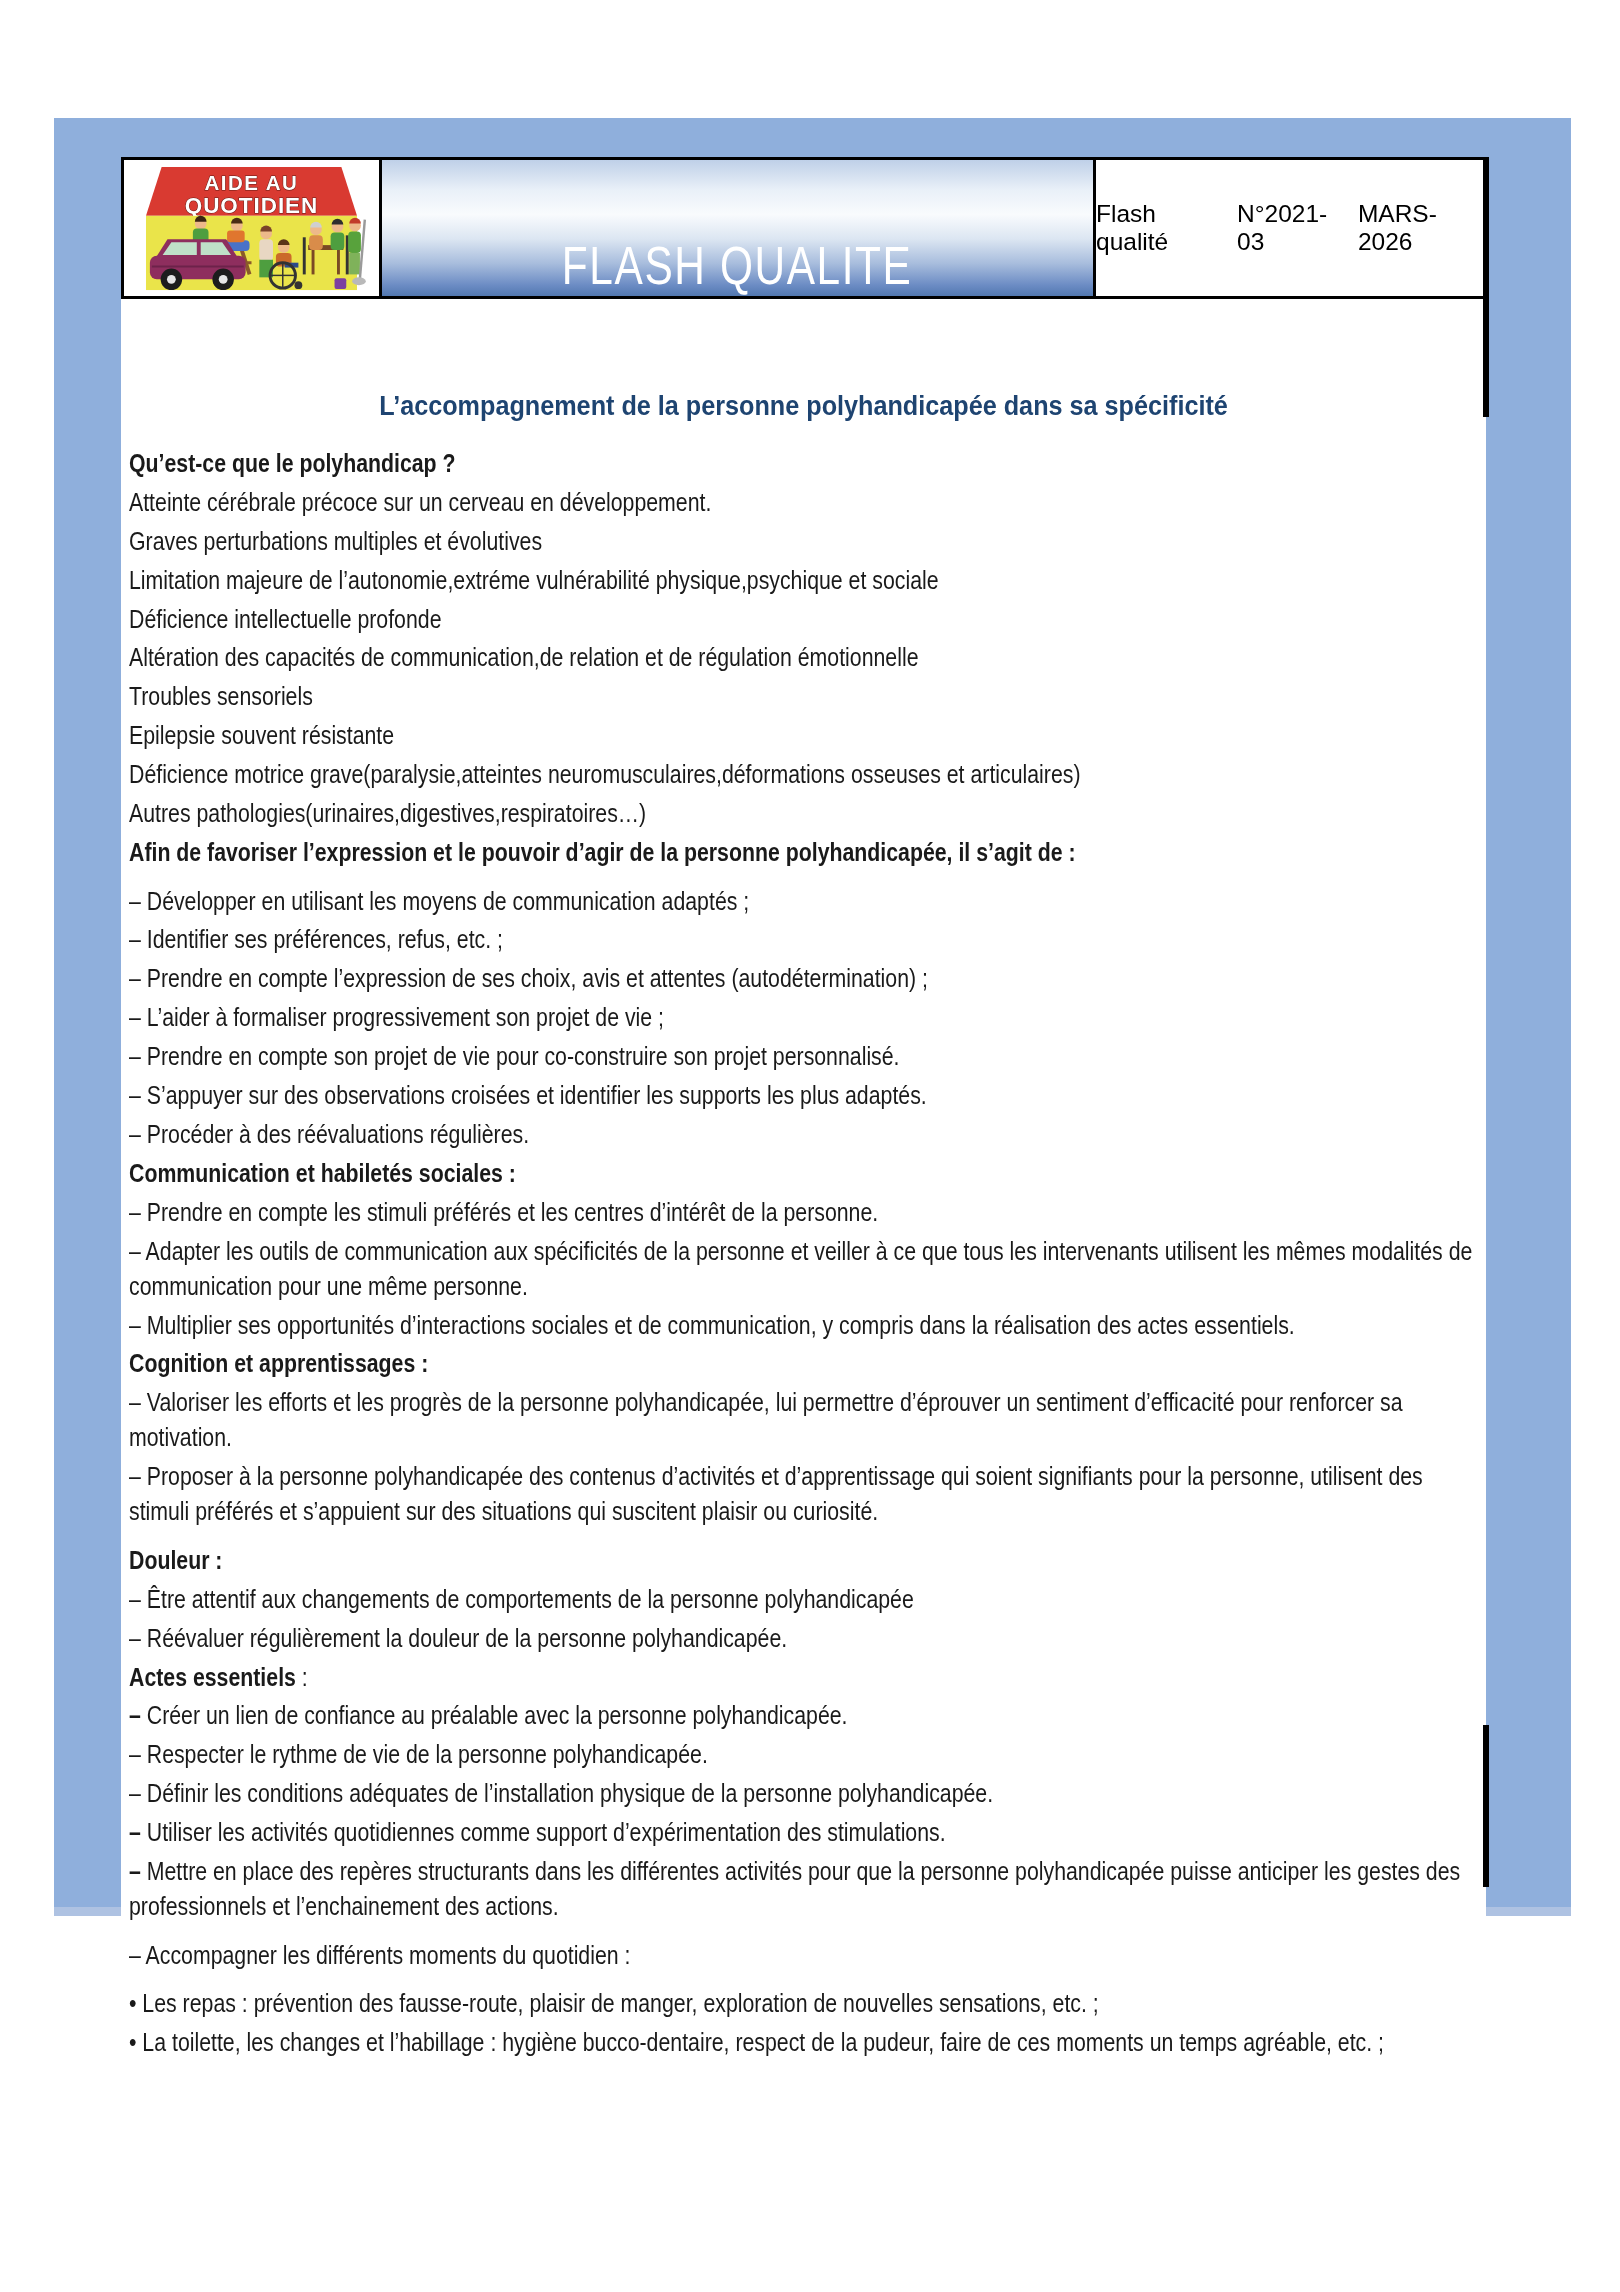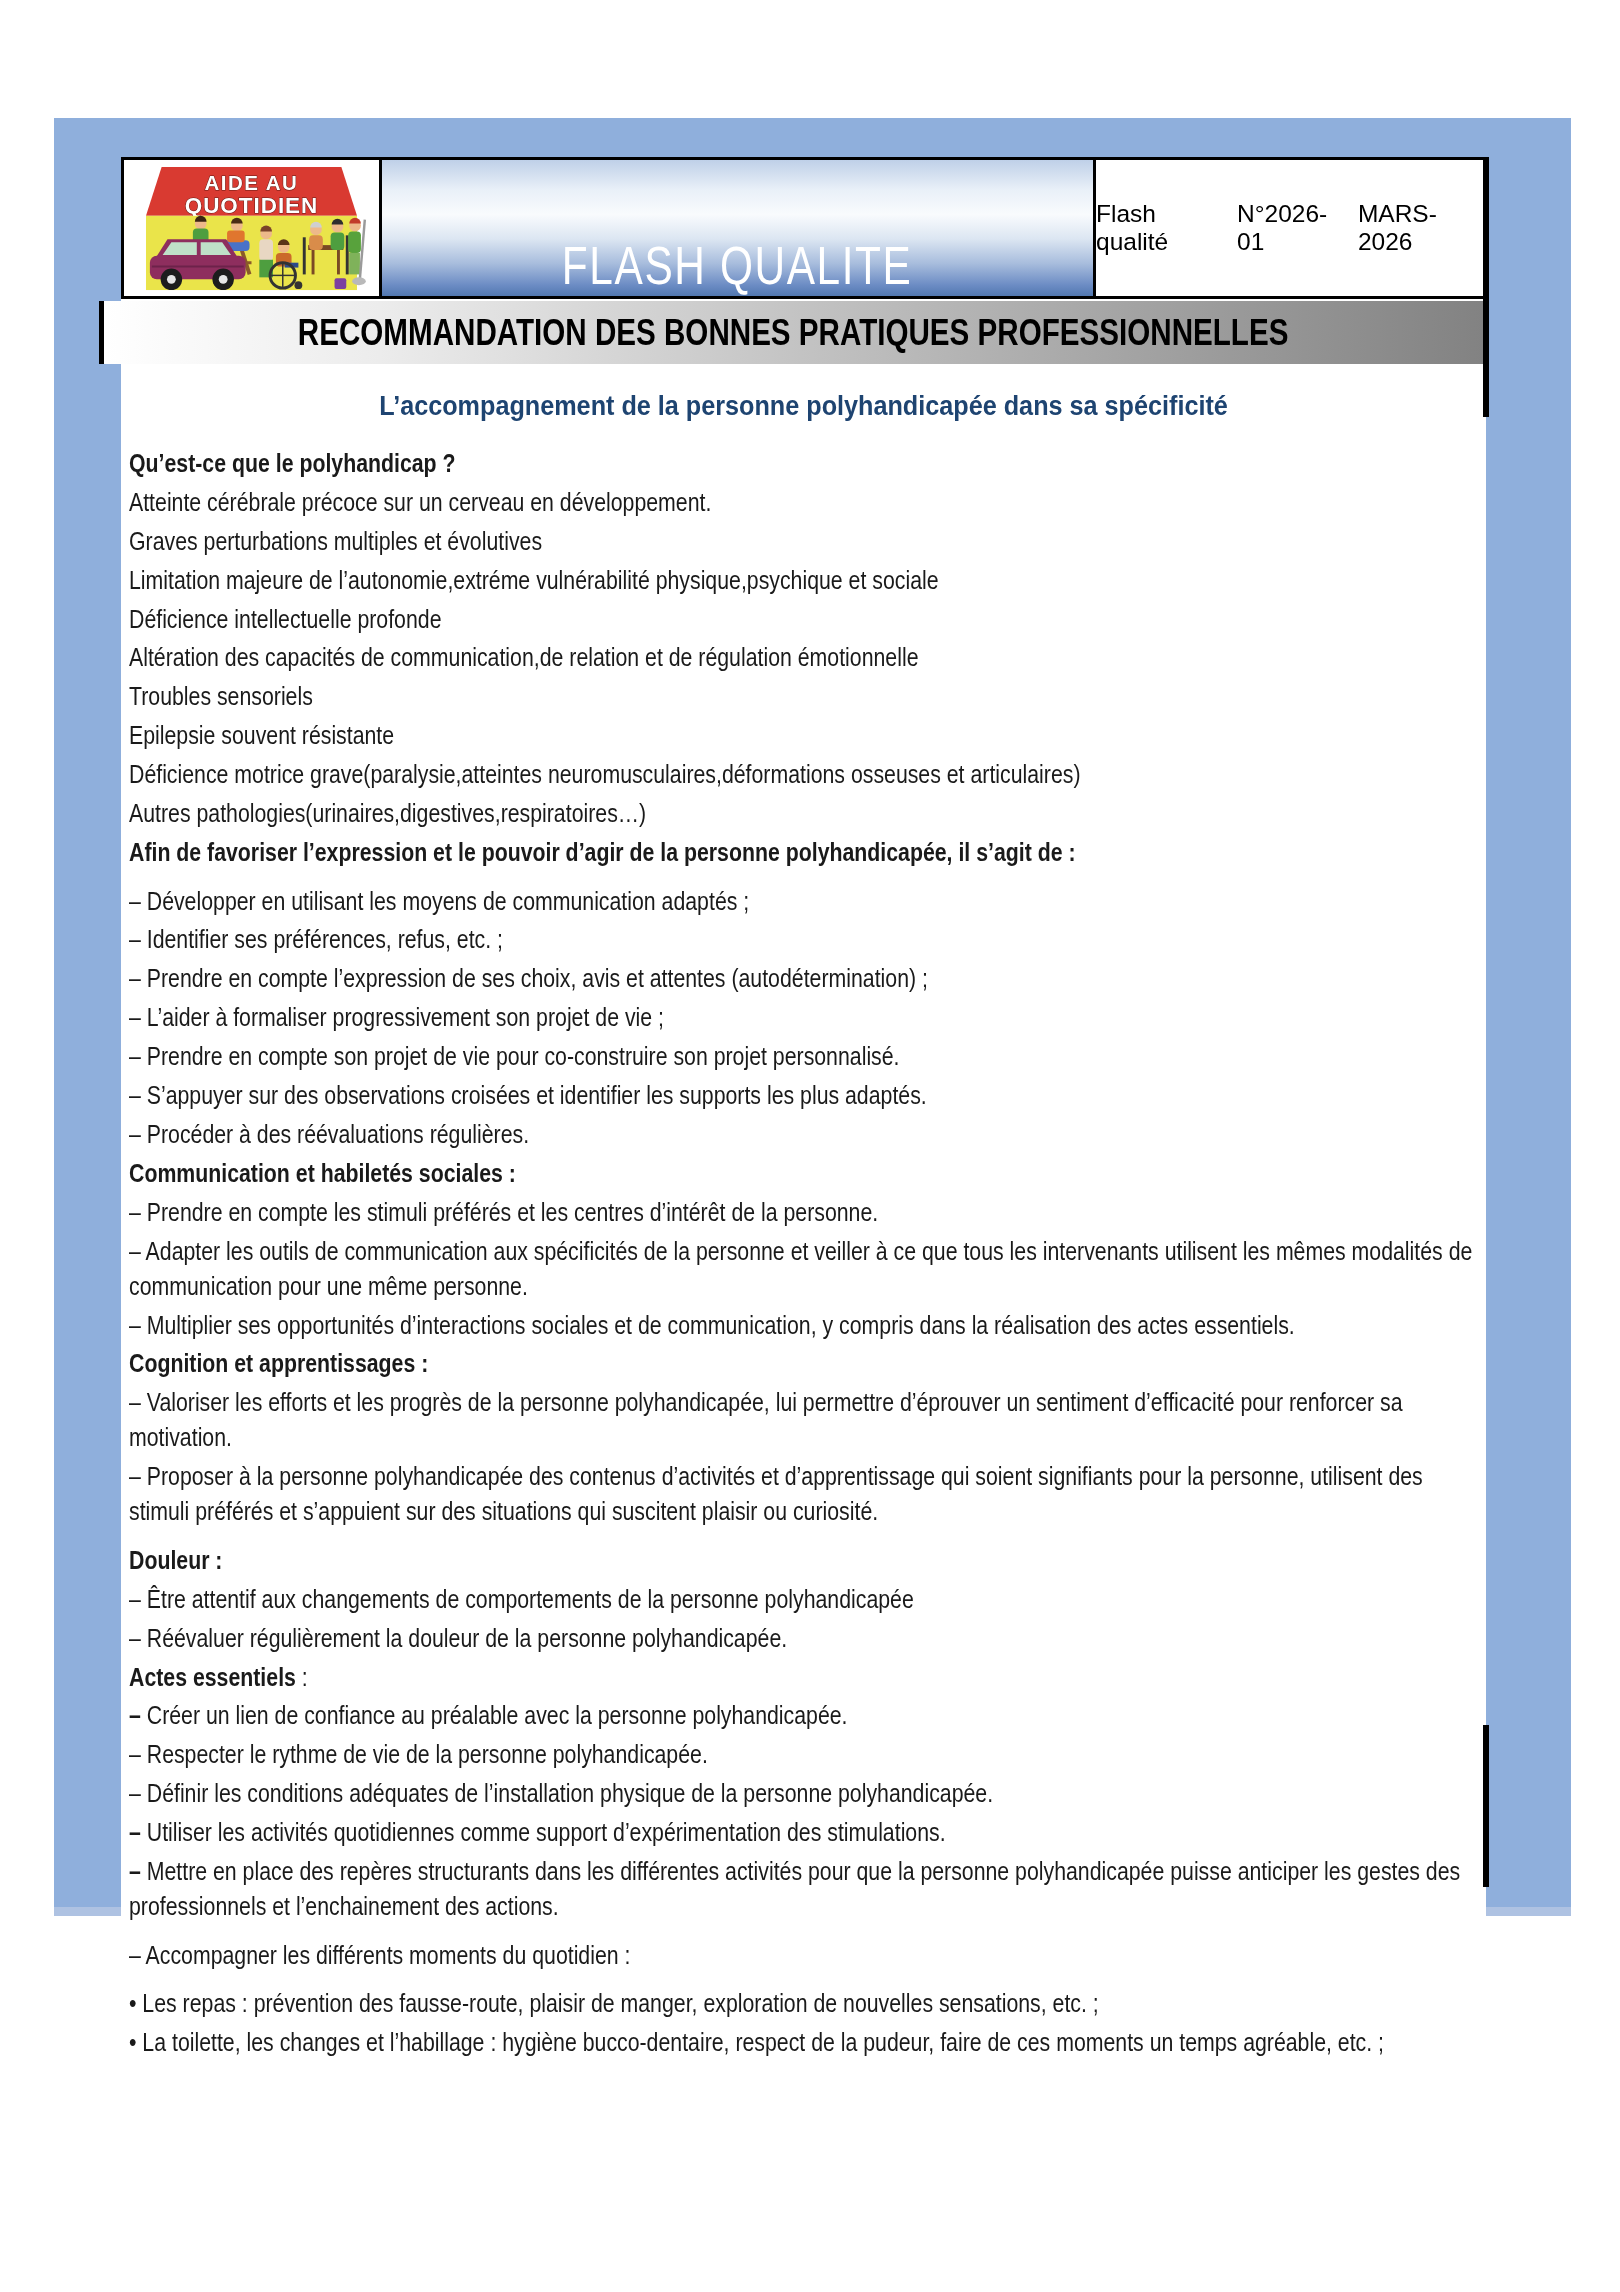--- a/index.html
+++ b/index.html
@@ -113,28 +113,25 @@
           <line x1="234" y1="56" x2="229" y2="116" stroke="#9a9a9a" stroke-width="2.5"></line>
           <ellipse cx="228" cy="119" rx="7" ry="4" fill="#b9b9b9"></ellipse>
           <rect x="203" y="116" width="12" height="11" rx="2" fill="#7b3fa0"></rect>
         </svg>
       </div>
       <div class="banner-cell">
         <span class="banner-title">FLASH QUALITE</span>
       </div>
       <div class="info-cell">
         <div>Flash qualité</div>
-        <div>N°2026-01</div>
+        <div>N°2021-03</div>
         <div>MARS-2026</div>
       </div>
     </div>
 
-    <div class="gray-banner">
-      <span>RECOMMANDATION DES BONNES PRATIQUES PROFESSIONNELLES</span>
-    </div>
 
     <div class="doc-heading">
       <span>L’accompagnement de la personne polyhandicapée dans sa spécificité</span>
     </div>
 
     <div class="body-text" id="body-content">
         <p class="h">Qu’est-ce que le polyhandicap ?</p>
         <p class="p">Atteinte cérébrale précoce sur un cerveau en développement.</p>
         <p class="p">Graves perturbations multiples et évolutives</p>
         <p class="p">Limitation majeure de l’autonomie,extréme vulnérabilité physique,psychique et sociale</p>

